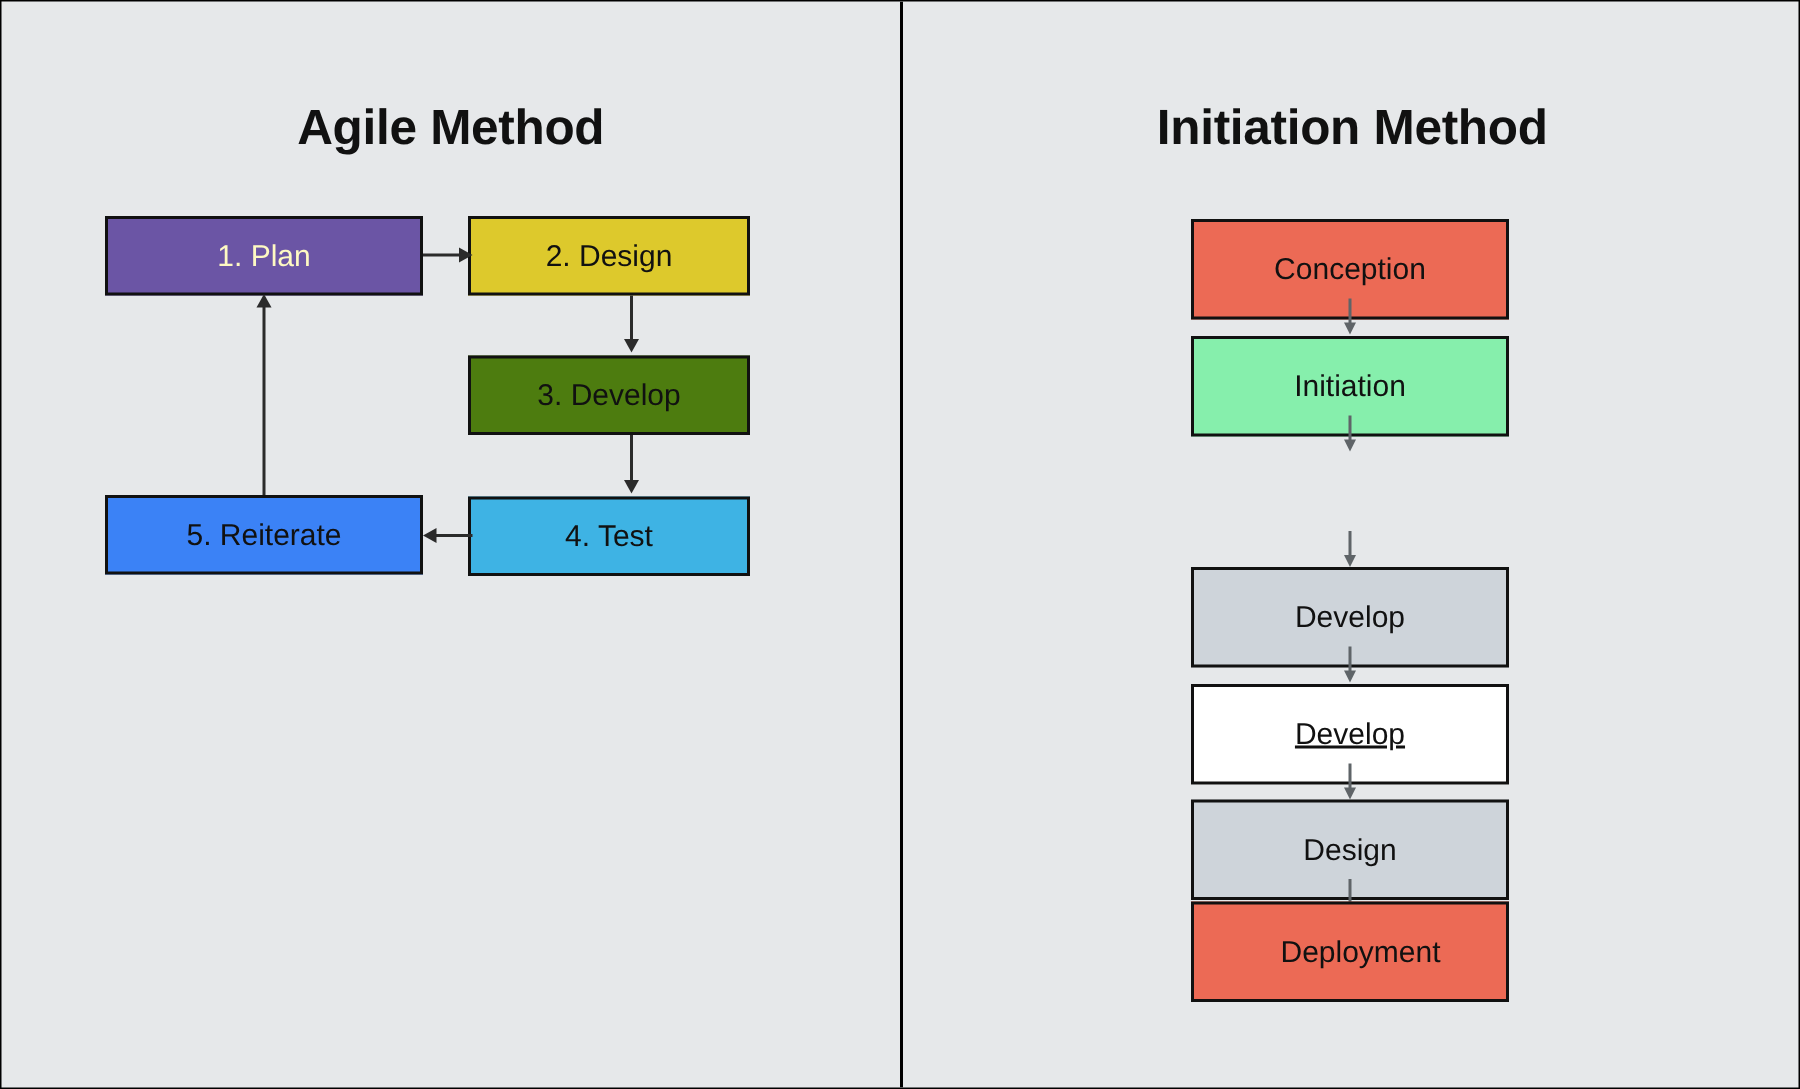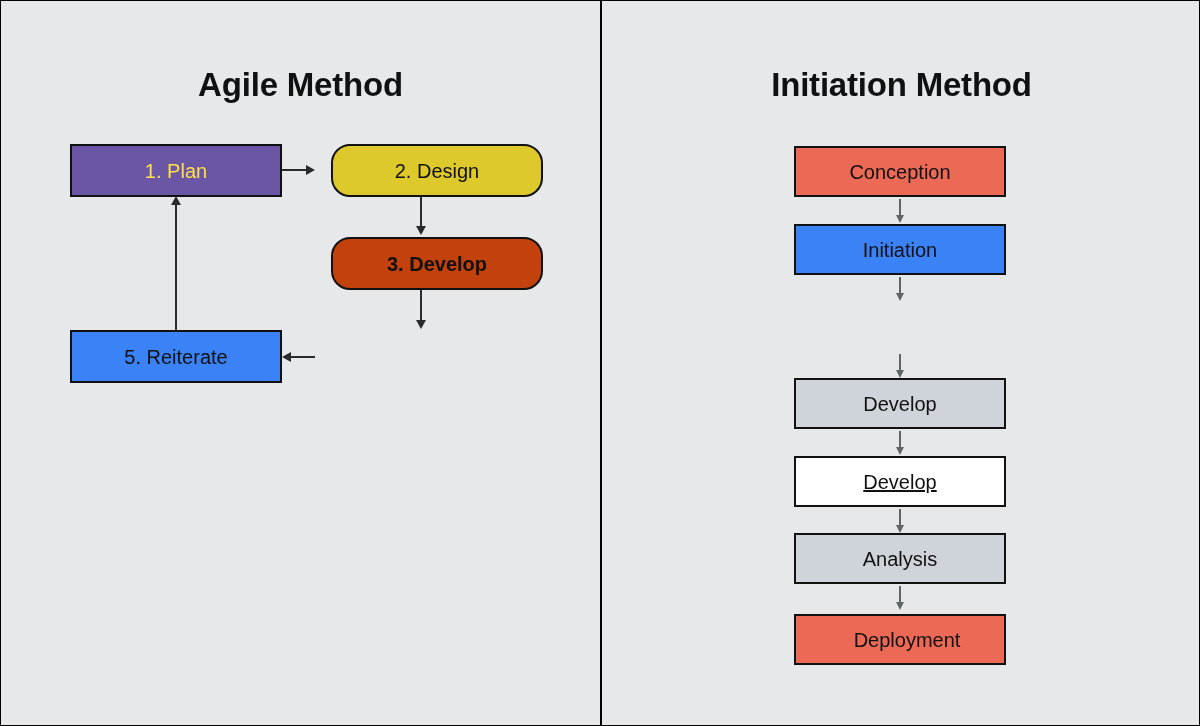--- a/index.html
+++ b/index.html
@@ -53,31 +53,31 @@
     box-sizing: border-box;
     border: 2px solid #111111;
     display: flex;
     align-items: center;
     justify-content: center;
     font-size: 20px;
     color: #111111;
     line-height: 1;
     user-select: none;
   }
-  .node.light-text { color: #fde047; }
+  .node.light-text { color: #fef9c3; }
 
   
   .agile-col-left  { left: 69px;  width: 212px; }
-  .agile-col-right { left: 330px; width: 212px; border-radius: 19px; }
+  .agile-col-right { left: 311px; width: 188px; }
   .row-top    { top: 143px; height: 53px; }
   .row-mid    { top: 236px; height: 53px; }
   .row-bottom { top: 329px; height: 53px; }
 
   
-  .wf-node { left: 192px; width: 212px; height: 51px; }
+  .wf-node { left: 192px; width: 212px; height: 67px; }
 
   
   .conn {
     position: absolute;
     background: #2b2b2b;
   }
   .conn-v { width: 2px; }
   .conn-h { height: 2px; }
 
   .arrowhead {
@@ -122,22 +122,23 @@
   <div class="divider" style="left:599px;"></div>
 
   <div class="panel" id="agile-panel">
 
     <div class="panel-title">Agile Method</div>
 
     <div class="node agile-col-left row-top light-text" style="background:#6b55a5;">1. Plan</div>
 
     <div class="node agile-col-right row-top" style="background:#ddc92c;">2. Design</div>
 
-    <div class="node agile-col-right row-mid" style="background:#c2410c;font-weight:bold;">3. Develop</div>
+    <div class="node agile-col-right row-mid" style="background:#4d7c0f;">3. Develop</div>
 
+    <div class="node agile-col-right row-bottom" style="top:330px;background:#3eb3e4;">4. Test</div>
 
     <div class="node agile-col-left row-bottom" style="background:#3b82f6;">5. Reiterate</div>
 
     <div class="conn conn-h" style="left:281px;top:168px;width:26px;"></div>
     <div class="arrowhead ah-right" style="left:305px;top:164px;"></div>
 
     <div class="conn conn-v" style="left:419px;top:196px;height:31px;"></div>
     <div class="arrowhead ah-down" style="left:415px;top:225px;"></div>
 
     <div class="conn conn-v" style="left:419px;top:289px;height:32px;"></div>
@@ -151,35 +152,35 @@
   </div>
 
   <div class="panel" id="waterfall-panel">
 
     <div class="panel-title">Initiation Method</div>
 
     <div class="node wf-node" style="top:145px;background:#ec6a55;">Conception</div>
     <div class="conn conn-v conn-wf" style="left:297px;top:198px;height:18px;"></div>
     <div class="arrowhead ah-wf-down" style="left:294px;top:214px;"></div>
 
-    <div class="node wf-node" style="top:223px;background:#3b82f6;">Initiation</div>
+    <div class="node wf-node" style="top:223px;background:#86efac;">Initiation</div>
     <div class="conn conn-v conn-wf" style="left:297px;top:276px;height:18px;"></div>
     <div class="arrowhead ah-wf-down" style="left:294px;top:292px;"></div>
 
     <div class="conn conn-v conn-wf" style="left:297px;top:353px;height:18px;"></div>
     <div class="arrowhead ah-wf-down" style="left:294px;top:369px;"></div>
 
     <div class="node wf-node" style="top:377px;background:#ced4da;">Develop</div>
     <div class="conn conn-v conn-wf" style="left:297px;top:430px;height:18px;"></div>
     <div class="arrowhead ah-wf-down" style="left:294px;top:446px;"></div>
 
     <div class="node wf-node" style="top:455px;background:#ffffff;text-decoration:underline;">Develop</div>
     <div class="conn conn-v conn-wf" style="left:297px;top:508px;height:18px;"></div>
     <div class="arrowhead ah-wf-down" style="left:294px;top:524px;"></div>
 
-    <div class="node wf-node" style="top:532px;background:#ced4da;">Analysis</div>
+    <div class="node wf-node" style="top:532px;background:#ced4da;">Design</div>
     <div class="conn conn-v conn-wf" style="left:297px;top:585px;height:18px;"></div>
     <div class="arrowhead ah-wf-down" style="left:294px;top:601px;"></div>
 
-    <div class="node wf-node" style="top:613px;background:#ec6a55;padding-left:14px;">Deployment</div>
+    <div class="node wf-node" style="top:600px;background:#ec6a55;padding-left:14px;">Deployment</div>
   </div>
 
 </div>
 
 </body></html>

